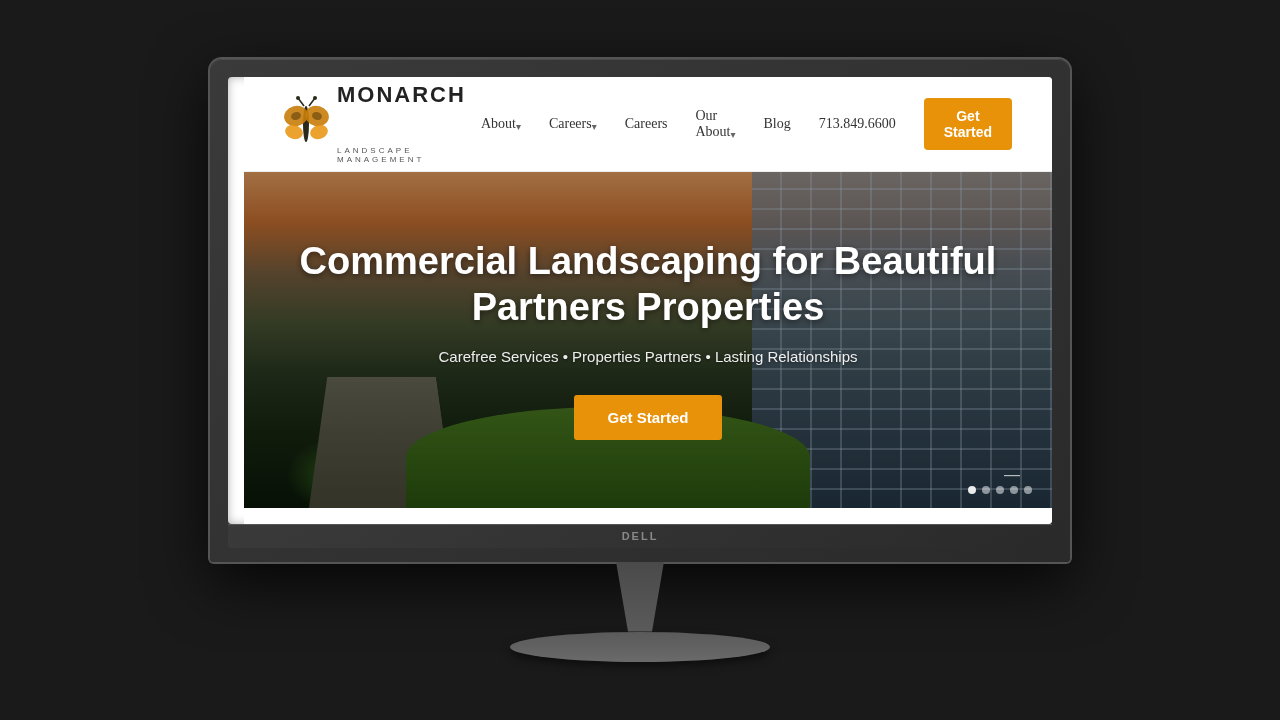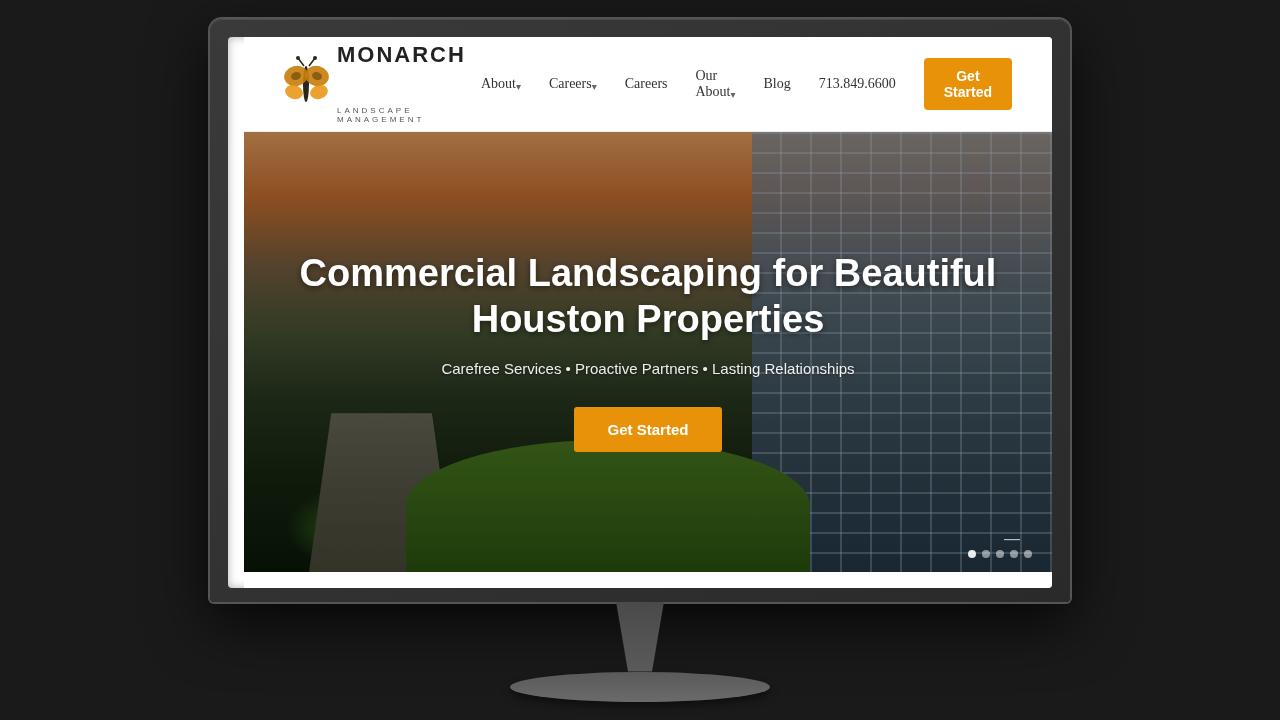--- a/index.html
+++ b/index.html
@@ -151,21 +151,21 @@
       border-radius: 4px;
       font-size: 14px;
       font-weight: bold;
       cursor: pointer;
     }
 
     
     .hero {
       position: relative;
       width: 100%;
-      height: 440px;
+      height: 336px;
       overflow: hidden;
       display: flex;
       align-items: center;
       justify-content: center;
     }
 
     
     .hero-image-sim {
       position: absolute;
       inset: 0;
@@ -407,36 +407,39 @@
         <div class="hero-image-sim"></div>
         <div class="hero-building-right"></div>
         <div class="hero-trees"></div>
         <div class="hero-road"></div>
         <div class="hero-lawn"></div>
         <div class="hero-overlay"></div>
 
         <div class="hero-content">
           <h1 class="hero-title">
             <span>Commercial Landscaping for Beautiful</span><br>
-            <span>Houston Properties</span>
+            <span>Partners Properties</span>
           </h1>
-          <p class="hero-subtitle">Carefree Services • Proactive Partners • Lasting Relationships</p>
+          <p class="hero-subtitle">Carefree Services • Properties Partners • Lasting Relationships</p>
           <button class="btn-get-started-hero">Get Started</button>
         </div>
 
         <div class="hero-dots">
           <div class="hero-dot active"></div>
           <div class="hero-dot"></div>
           <div class="hero-dot"></div>
           <div class="hero-dot"></div>
           <div class="hero-dot"></div>
           <span class="hero-arrow">—</span>
         </div>
       </div>
 
       <div class="bottom-bar"></div>
     </div>
 
+    <div class="monitor-bottom-bezel">
+      <span class="dell-logo">DELL</span>
+    </div>
   </div>
 
   <div class="monitor-neck"></div>
   <div class="monitor-base"></div>
 </div>
 
 </body></html>

